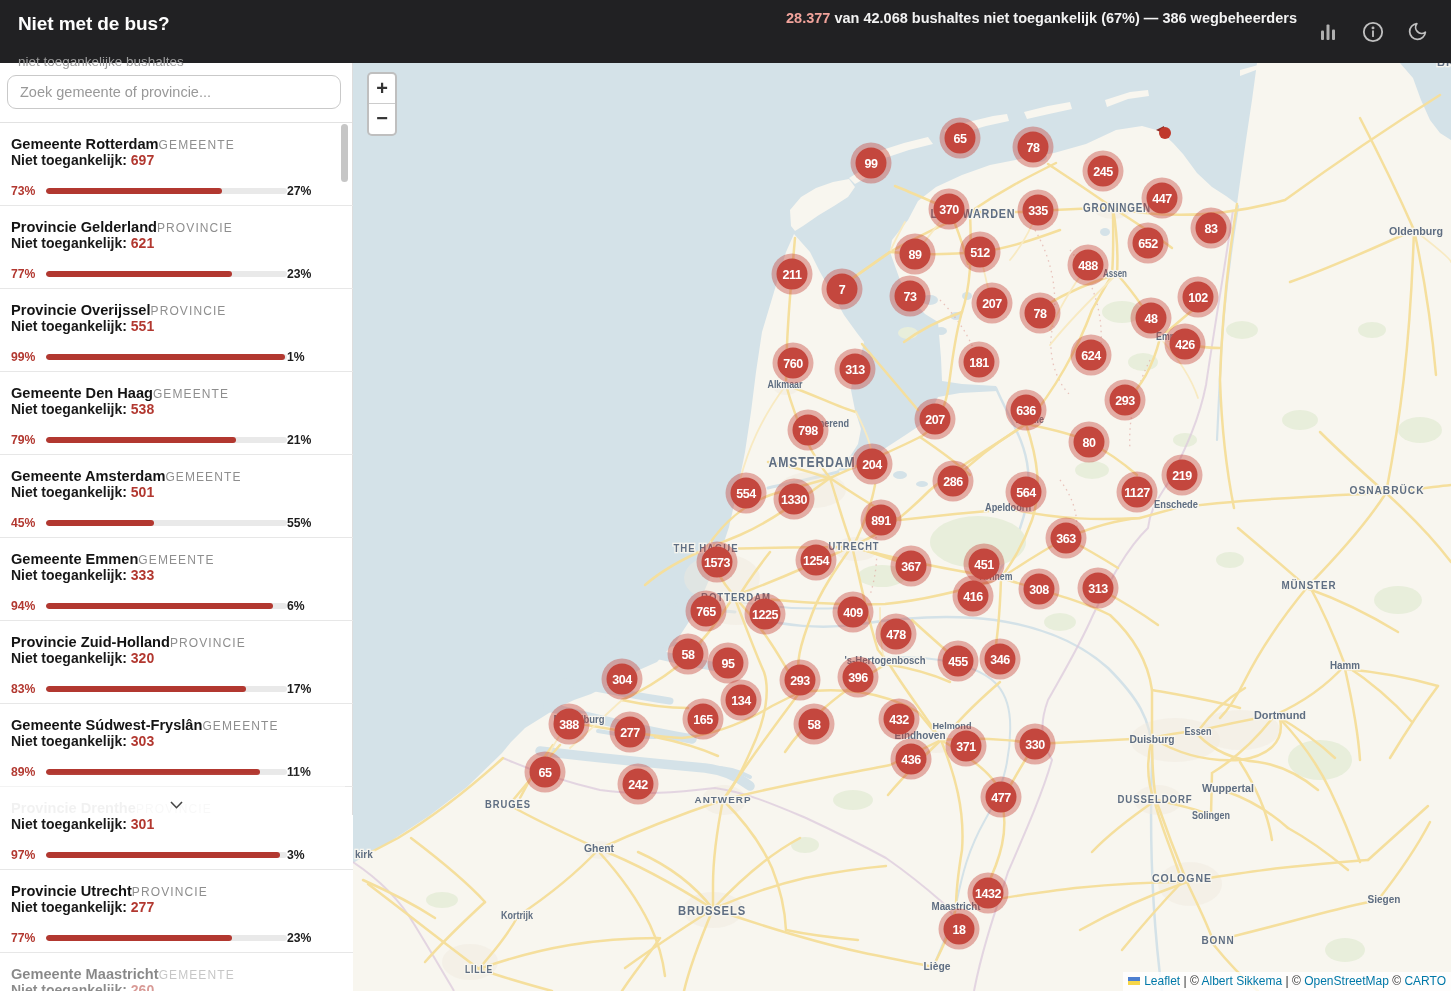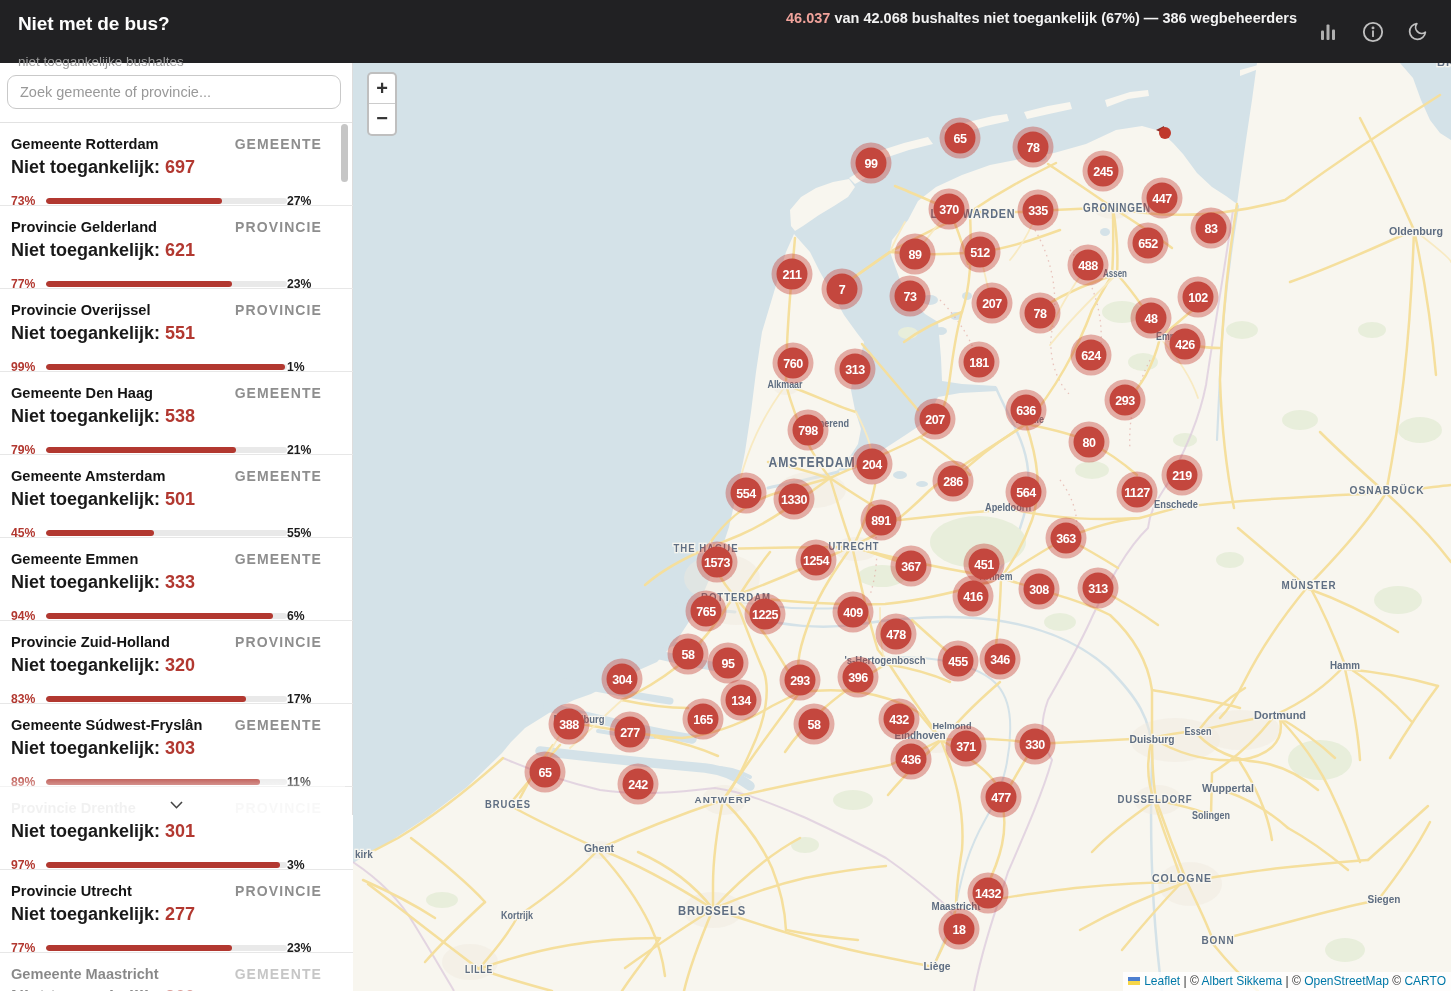--- a/index.html
+++ b/index.html
@@ -15,24 +15,24 @@
 .h-right .stat .red{color:#f1a39b}
 .h-right .upd{font-size:13px;color:#989898;margin-top:4px;font-weight:normal}
 .h-icons{position:absolute;right:0;top:0;height:63px;display:flex;align-items:center}
 .h-icons .ic{width:44px;height:44px;display:flex;align-items:center;justify-content:center}
 
 aside{position:absolute;left:0;top:63px;width:353px;height:752px;background:#fff;z-index:40;border-right:1px solid #ddd}
 .searchwrap{padding:12px 11px 12px 7px;border-bottom:1px solid #e2e2e2;height:60px}
 .search{display:block;width:334px;height:34px;border:1px solid #c9c9c9;border-radius:9px;padding:0 12px;font-size:14.5px;color:#999;font-family:"Liberation Sans",sans-serif;line-height:32px;background:#fff}
 .cards{position:absolute;left:0;top:60px;width:353px;height:869px;overflow:hidden}
 .card{height:83px;padding:13px 31px 0 11px;border-bottom:1px solid #e7e7e7;position:relative}
-.row1{display:flex;justify-content:space-between;align-items:baseline}
+.row1{display:flex;justify-content:flex-start;align-items:baseline}
 .row1 .nm{font-size:14.6px;font-weight:bold;color:#141414}
-.row1 .badge{font-size:14px;font-weight:bold;color:#8e8e8e;letter-spacing:1.1px}
-.row2{margin-top:5px;font-size:18px;font-weight:bold;color:#191919}
+.row1 .badge{font-size:12px;font-weight:normal;color:#8e8e8e;letter-spacing:1.1px}
+.row2{font-size:14px;font-weight:bold;color:#191919}
 .row2 b{color:#b23830}
 .row3{margin-top:16px;display:flex;align-items:center}
 .row3 .pl{flex:none;width:35px;font-size:12.2px;font-weight:bold;color:#b23830}
 .row3 .bar{flex:none;width:241px;height:6px;border-radius:3px;background:#e9e9e9;position:relative;overflow:hidden}
 .row3 .fill{position:absolute;left:0;top:0;bottom:0;background:#b23830;border-radius:3px}
 .row3 .pr{flex:none;width:35px;font-size:12.2px;font-weight:bold;color:#1c1c1c}
 .fade{position:absolute;left:0;bottom:0;width:345px;height:42px;background:linear-gradient(rgba(255,255,255,0),rgba(255,255,255,.94) 60%);z-index:5}
 .chev{position:absolute;left:0;bottom:2px;width:353px;text-align:center;z-index:6}
 .sbar{position:absolute;right:4px;top:61px;width:7px;height:58px;border-radius:4px;background:#c6c6c6;z-index:7}
 
@@ -47,21 +47,21 @@
 .flag i{display:block;height:4px}
 </style>
 </head>
 <body>
 <header>
   <div class="h-left">
     <h1>Niet met de bus?</h1>
     <div class="sub">niet toegankelijke bushaltes</div>
   </div>
   <div class="h-right">
-    <div class="stat"><span class="red">46.037</span> van 42.068 bushaltes niet toegankelijk (67%) — 386 wegbeheerders</div>
+    <div class="stat"><span class="red">28.377</span> van 42.068 bushaltes niet toegankelijk (67%) — 386 wegbeheerders</div>
   </div>
   <div class="h-icons">
     <div class="ic">
         <svg width="18" height="18" viewBox="0 0 18 18">
           <g fill="#b0b0b0">
             <rect x="1" y="7.5" width="3" height="9.5" rx="1"></rect>
             <rect x="6.5" y="1.5" width="3" height="15.5" rx="1"></rect>
             <rect x="12" y="6.5" width="3" height="10.5" rx="1"></rect>
           </g>
         </svg>

